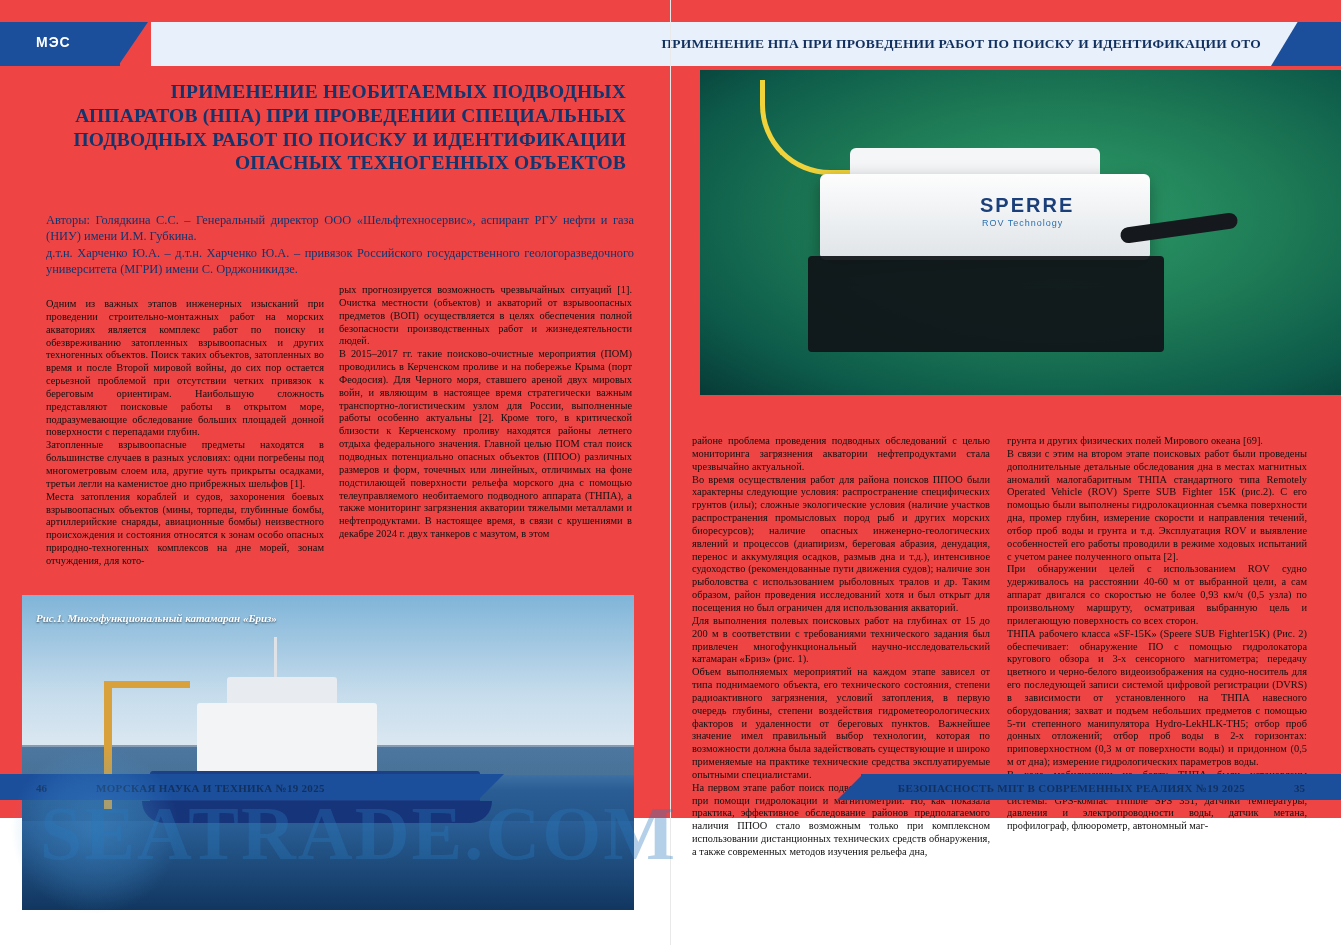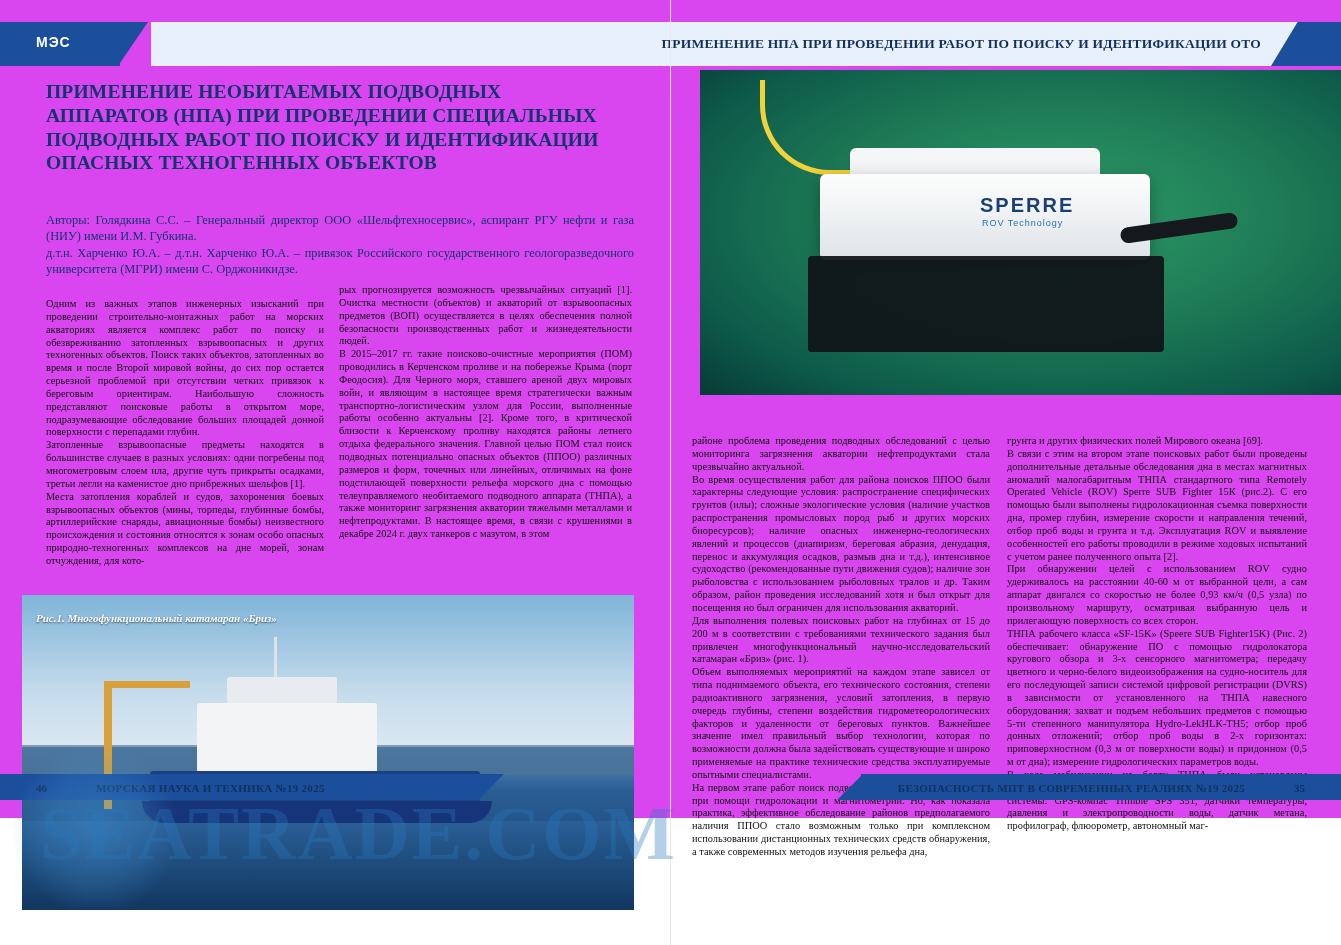--- a/index.html
+++ b/index.html
@@ -5,21 +5,21 @@
   html,body{margin:0;padding:0;}
   body{
     width:1341px;height:945px;
     background:#ffffff;
     font-family:"Liberation Serif", serif;
     color:#111;
     overflow:hidden;
     position:relative;
   }
   .page{position:absolute;inset:0;display:flex;}
-  .left-page,.right-page{position:relative;height:818px;background:#d946ef;}
+  .left-page,.right-page{position:relative;height:818px;background:#ef4444;}
   .left-page{width:670px;}
   .right-page{width:671px;}
 
   
   .hdr-band{
     position:absolute;top:22px;height:44px;
     background:#1b4f9c;
   }
   .hdr-left{left:0;width:120px;}
   .hdr-left-tail{
@@ -44,21 +44,21 @@
   .hdr-title{
     position:absolute;top:36px;right:80px;
     font-family:"Liberation Serif",serif;
     font-weight:bold;font-size:13.5px;color:#12305e;letter-spacing:.2px;
     white-space:nowrap;
   }
 
   
   .art-title{
     position:absolute;left:46px;top:80px;width:580px;
-    text-align:left;
+    text-align:right;
     color:#12356e;
     font-weight:bold;
     font-size:19.5px;
     line-height:1.22;
     letter-spacing:.2px;
   }
   .authors{
     position:absolute;left:46px;top:212px;width:588px;
     font-size:12.4px;line-height:1.32;color:#12356e;
     text-align:justify;

